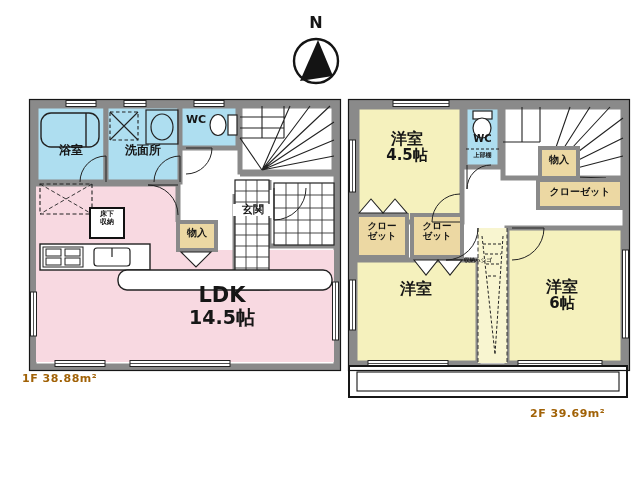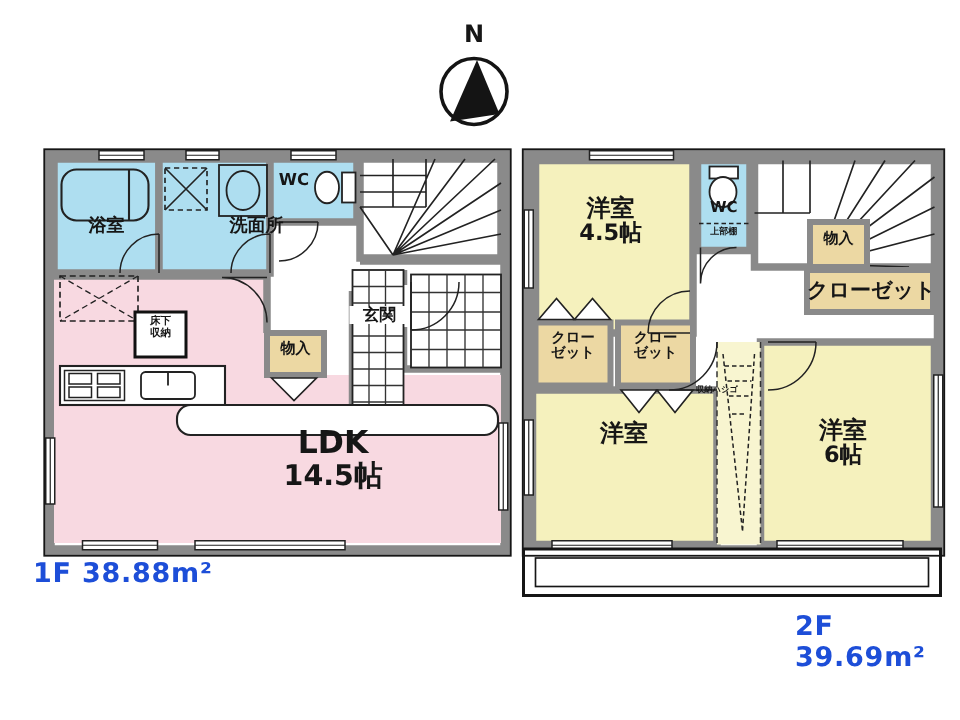--- a/index.html
+++ b/index.html
@@ -1,21 +1,21 @@
 <!DOCTYPE html>
 <html><head>
 <meta charset="utf-8">
 <style>
   html,body{margin:0;padding:0;background:#fff;}
   #stage{position:relative;width:640px;height:480px;background:#ffffff;overflow:hidden;
          font-family:"DejaVu Sans",sans-serif;}
   .plan{position:absolute;}
   .plan svg{position:absolute;left:0;top:0;}
   .lbl{position:absolute;font-weight:700;color:#161616;text-align:center;line-height:1.08;white-space:nowrap;}
-  .area{position:absolute;font-weight:700;color:#1d4ed8;font-size:18px;letter-spacing:0.5px;}
+  .area{position:absolute;font-weight:700;color:#a16207;font-size:11px;letter-spacing:0.5px;}
   .onwhite{background:#ffffff;padding:0 1px;}
 </style>
 </head>
 <body>
 
 <div id="stage">
 
   <div class="lbl" style="left:302px;top:14px;width:28px;font-size:16px;">N</div>
   <svg style="position:absolute;left:290px;top:34px;" width="54" height="54" viewBox="0 0 54 54">
     <circle cx="26" cy="27" r="22" fill="none" stroke="#141414" stroke-width="2.4"></circle>
@@ -115,21 +115,21 @@
             <rect x="2.5" y="198" width="6" height="44"></rect>
           <rect x="27" y="266.5" width="50" height="6"></rect>
             <rect x="102" y="266.5" width="100" height="6"></rect>
           <rect x="304.5" y="188" width="6" height="58"></rect>
         </g>
         <path d="M38 9.5 H68 M96 9.5 H118 M166 9.5 H196 M5.5 198 V242 M27 269.5 H77 M102 269.5 H202 M307.5 188 V246" stroke="#222" stroke-width="0.8"></path>
       </g>
       <rect x="1.5" y="5.5" width="311" height="271" fill="none" stroke="#161616" stroke-width="1.2"></rect>
     </svg>
     <div class="lbl" style="left:13px;top:50px;width:60px;font-size:12px;">浴室</div>
-    <div class="lbl" style="left:76px;top:50px;width:78px;font-size:12px;margin-left:28px;">洗面所</div>
+    <div class="lbl" style="left:76px;top:50px;width:78px;font-size:12px;">洗面所</div>
     <div class="lbl" style="left:154px;top:20px;width:28px;font-size:11px;">WC</div>
     <div class="lbl onwhite" style="left:205px;top:110px;width:38px;font-size:11px;">玄関</div>
     <div class="lbl" style="left:149px;top:134px;width:40px;font-size:10px;">物入</div>
     <div class="lbl" style="left:62px;top:117px;width:34px;font-size:7px;">
       <div>床下</div>
         <div>収納</div>
     </div>
     <div class="lbl" style="left:129px;top:190px;width:130px;">
       <div style="font-size:21px;">LDK</div>
       <div style="font-size:19px;">14.5帖</div>
@@ -200,21 +200,21 @@
       </g>
       <rect x="2.5" y="5.5" width="281" height="271" fill="none" stroke="#161616" stroke-width="1.2"></rect>
     </svg>
     <div class="lbl" style="left:16px;top:36px;width:90px;">
       <div style="font-size:16px;">洋室</div>
       <div style="font-size:15px;">4.5帖</div>
     </div>
     <div class="lbl" style="left:119px;top:40px;width:35px;font-size:10px;">WC</div>
     <div class="lbl" style="left:119px;top:58px;width:35px;font-size:6px;">上部棚</div>
     <div class="lbl" style="left:194px;top:61px;width:38px;font-size:10px;">物入</div>
-    <div class="lbl" style="left:192px;top:93px;width:84px;font-size:14px;font-family:Liberation Serif, serif;">クローゼット</div>
+    <div class="lbl" style="left:192px;top:93px;width:84px;font-size:10px;font-family:Liberation Serif, serif;">クローゼット</div>
     <div class="lbl" style="left:11px;top:127px;width:50px;font-size:9.5px;">
       <div>クロー</div>
         <div>ゼット</div>
     </div>
     <div class="lbl" style="left:66px;top:127px;width:50px;font-size:9.5px;">
       <div>クロー</div>
         <div>ゼット</div>
     </div>
     <div class="lbl" style="left:20px;top:186px;width:100px;">
       <div style="font-size:16px;">洋室</div>

